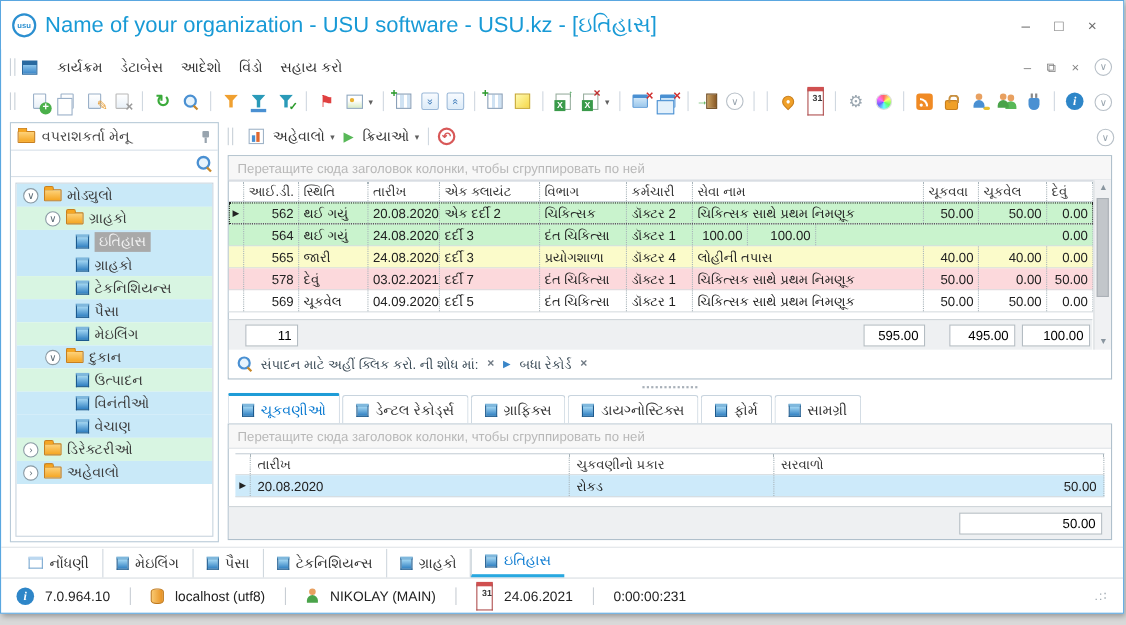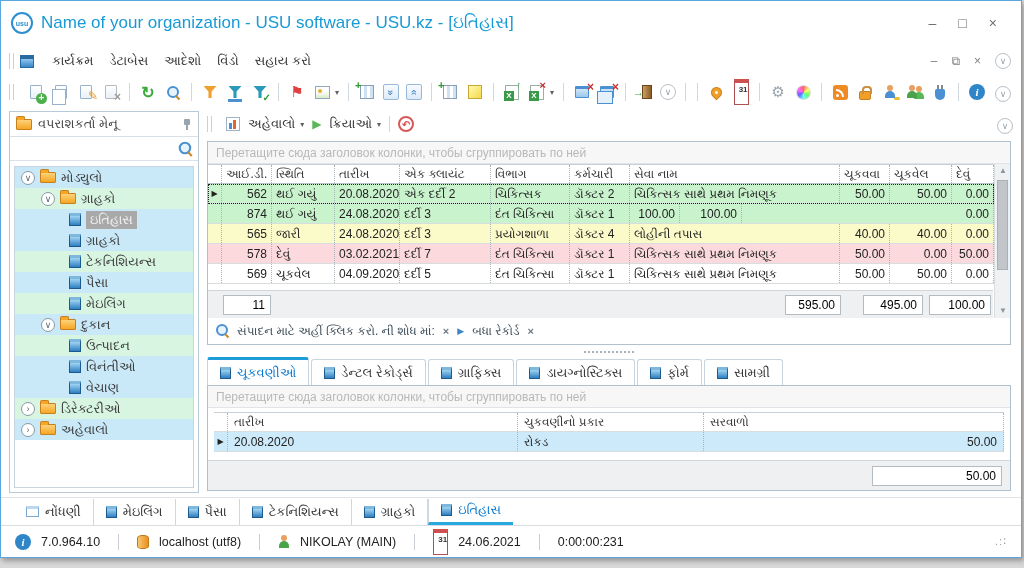--- a/index.html
+++ b/index.html
@@ -2,21 +2,21 @@
 <html><head>
 <meta charset="utf-8">
 <style>
   * { margin:0; padding:0; box-sizing:border-box; }
   html,body { width:1024px; height:568px; background:#d8d8d8; font-family:"Liberation Sans", sans-serif; overflow:hidden; }
   .window { position:absolute; left:0; top:0; width:1022px; height:558px; background:#fff; border:1px solid #5aa7e0; box-shadow:2px 3px 5px rgba(0,0,0,.3); }
 
   
   .titlebar { position:absolute; left:0; top:0; right:0; height:44px; background:#fff; display:flex; align-items:center; padding:0 10px; }
   .logo { width:22px; height:22px; border:2px solid #2b8fd0; border-radius:50%; color:#2b8fd0; font-size:7px; font-weight:bold; display:flex; align-items:center; justify-content:center; flex:0 0 auto; }
-  .title-text { color:#189ad6; font-size:17px; margin-left:8px; white-space:nowrap; }
+  .title-text { color:#189ad6; font-size:20px; margin-left:8px; white-space:nowrap; }
   .win-ctrls { margin-left:auto; display:flex; gap:22px; color:#707070; font-size:14px; padding-right:14px; }
   .win-ctrls span { cursor:default; }
 
   
   .menubar { position:absolute; left:0; top:44px; right:0; height:32px; display:flex; align-items:center; padding-left:8px; }
   .grip { width:5px; height:16px; border-left:1px solid #c8d0d8; border-right:1px solid #c8d0d8; margin-right:6px; }
   .mdiic { width:14px; height:13px; background:linear-gradient(#8ec6ec,#3a86c8); border:1px solid #2a6aa0; border-top:4px solid #2a6aa0; margin-right:10px; }
   .menu-item { font-size:13px; color:#333; padding:4px 8px; }
   .mdi-ctrls { margin-left:auto; display:flex; align-items:center; gap:14px; color:#808080; font-size:12px; padding-right:10px; }
 
@@ -425,21 +425,21 @@
             <span class="gcell cCl">એક દર્દી 2</span>
             <span class="gcell cDp">ચિકિત્સક</span>
             <span class="gcell cEm">ડૉક્ટર 2</span>
             <span class="gcell cSv">ચિકિત્સક સાથે પ્રથમ નિમણૂક</span>
             <span class="gcell cPy num">50.00</span>
             <span class="gcell cPd num">50.00</span>
             <span class="gcell cDb num">0.00</span>
           </div>
           <div class="grow rg">
             <span class="gcell cInd"></span>
-            <span class="gcell cId num">874</span>
+            <span class="gcell cId num">564</span>
             <span class="gcell cSt">થઈ ગયું</span>
             <span class="gcell cDt">24.08.2020</span>
             <span class="gcell cCl">દર્દી 3</span>
             <span class="gcell cDp">દંત ચિકિત્સા</span>
             <span class="gcell cEm">ડૉક્ટર 1</span>
             <span class="gcell cPy num">100.00</span>
             <span class="gcell cPd num">100.00</span>
             <span class="gcell cDb num">0.00</span>
           </div>
           <div class="grow ry">

